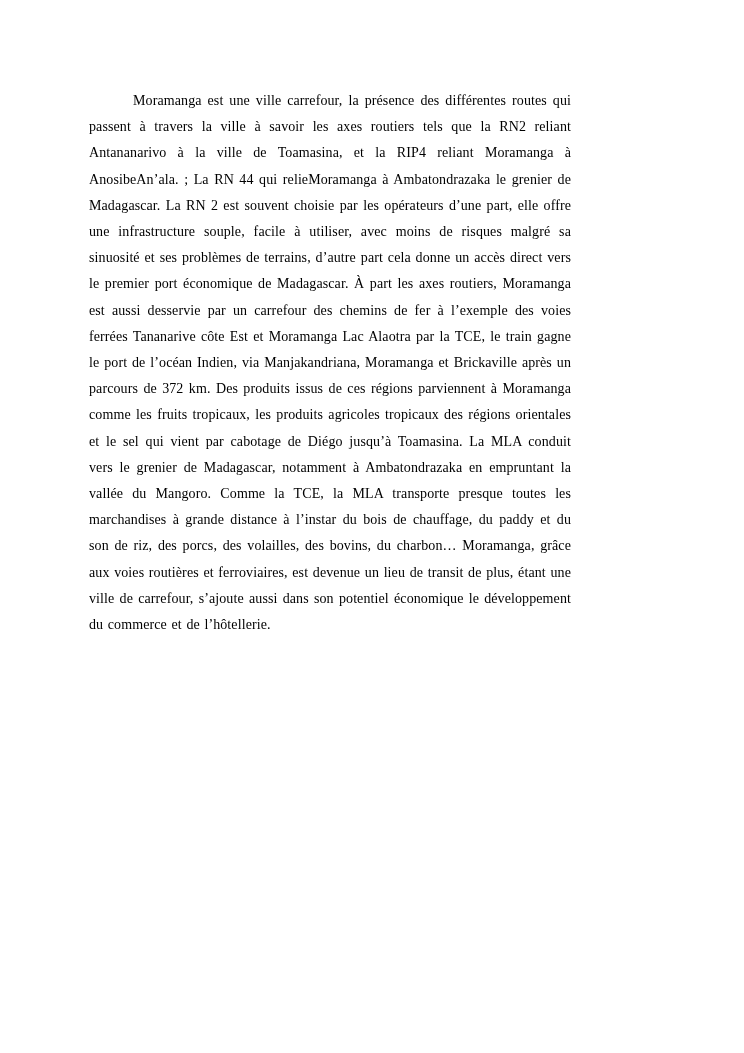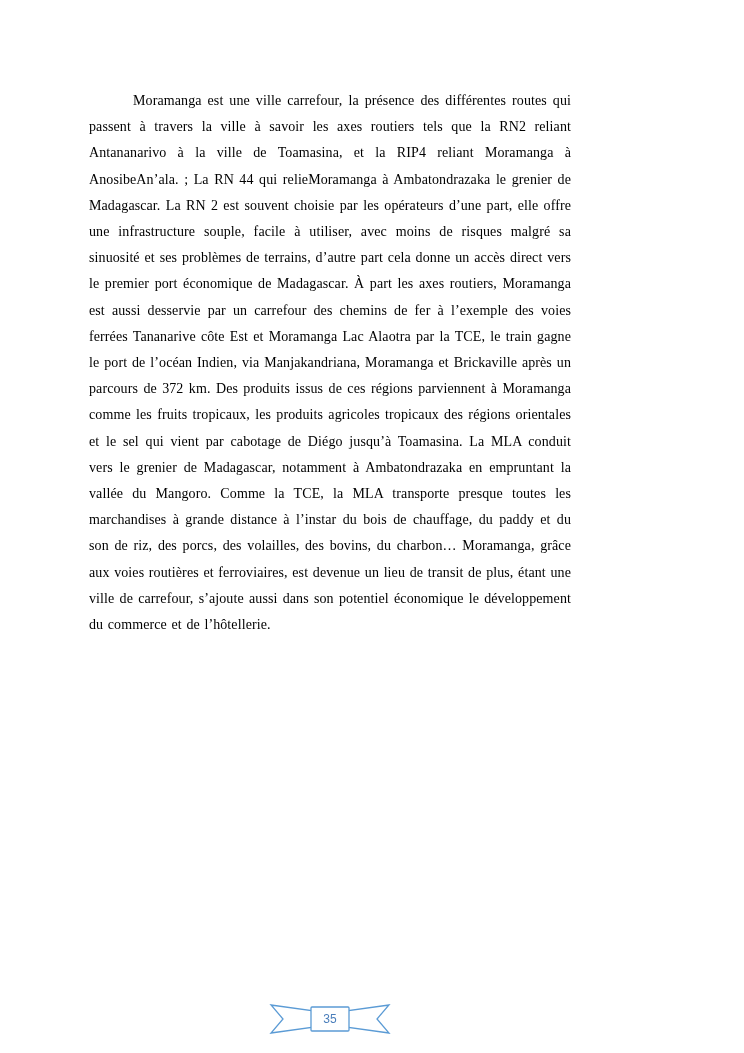--- a/index.html
+++ b/index.html
@@ -53,25 +53,14 @@
     fill: #4a7ebb;
   }
 </style>
 </head>
 <body>
 
 <div class="page">
 
   <p class="body-paragraph">Moramanga est une ville carrefour, la présence des différentes routes qui passent à travers la ville à savoir les axes routiers tels que la RN2 reliant Antananarivo à la ville de Toamasina, et la RIP4 reliant Moramanga à AnosibeAn’ala. ; La RN 44 qui relieMoramanga à Ambatondrazaka le grenier de Madagascar.  La RN 2 est souvent choisie par les opérateurs d’une part, elle offre une infrastructure souple, facile à utiliser, avec moins de risques malgré sa sinuosité et ses problèmes de terrains, d’autre part cela donne un accès direct vers le premier port économique de Madagascar. À part les axes routiers, Moramanga est aussi desservie par un carrefour des chemins de fer à l’exemple des voies ferrées Tananarive côte Est et Moramanga Lac Alaotra par la TCE, le train gagne le port de l’océan Indien, via Manjakandriana, Moramanga et Brickaville après un parcours de 372 km. Des produits issus de ces régions parviennent à Moramanga comme les fruits tropicaux, les produits agricoles tropicaux des régions orientales et le sel qui vient par cabotage de Diégo jusqu’à Toamasina. La MLA conduit vers le grenier de Madagascar, notamment à Ambatondrazaka en empruntant la vallée du Mangoro.  Comme la TCE, la MLA transporte presque toutes les marchandises à grande distance à l’instar du bois de chauffage, du paddy et du son de riz, des porcs, des volailles, des bovins, du charbon… Moramanga, grâce aux voies routières et ferroviaires, est devenue un lieu de transit de plus, étant une ville de carrefour, s’ajoute aussi dans son potentiel économique le développement du commerce et de l’hôtellerie.</p>
 
-  <div class="footer-ribbon">
-    <svg viewBox="0 0 130 38" xmlns="http://www.w3.org/2000/svg">
-
-      <polygon points="6,8 50,14 50,30 6,36 18,22" fill="#ffffff" stroke="#5b9bd5" stroke-width="1.3"></polygon>
-
-      <polygon points="124,8 80,14 80,30 124,36 112,22" fill="#ffffff" stroke="#5b9bd5" stroke-width="1.3"></polygon>
-
-      <rect x="46" y="10" width="38" height="24" rx="1" fill="#ffffff" stroke="#5b9bd5" stroke-width="1.3"></rect>
-      <text x="65" y="26" text-anchor="middle" class="ribbon-page-number">35</text>
-    </svg>
-  </div>
 
 </div>
 
 </body></html>

